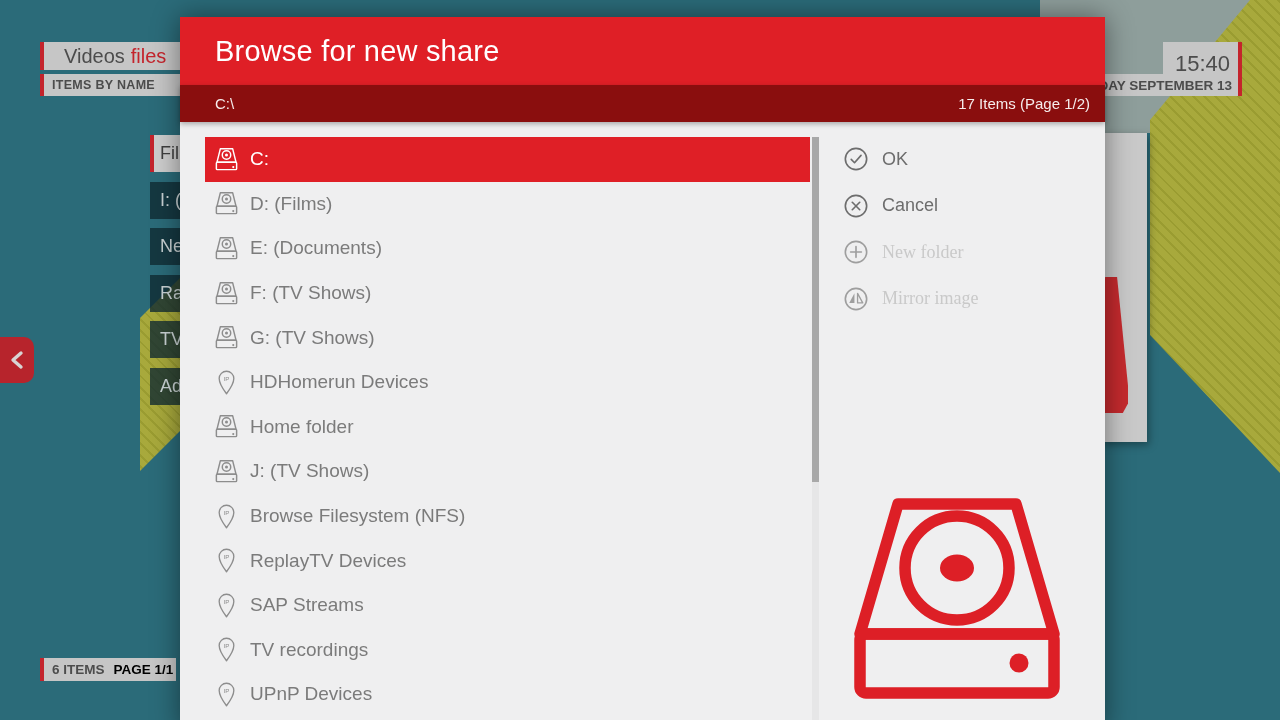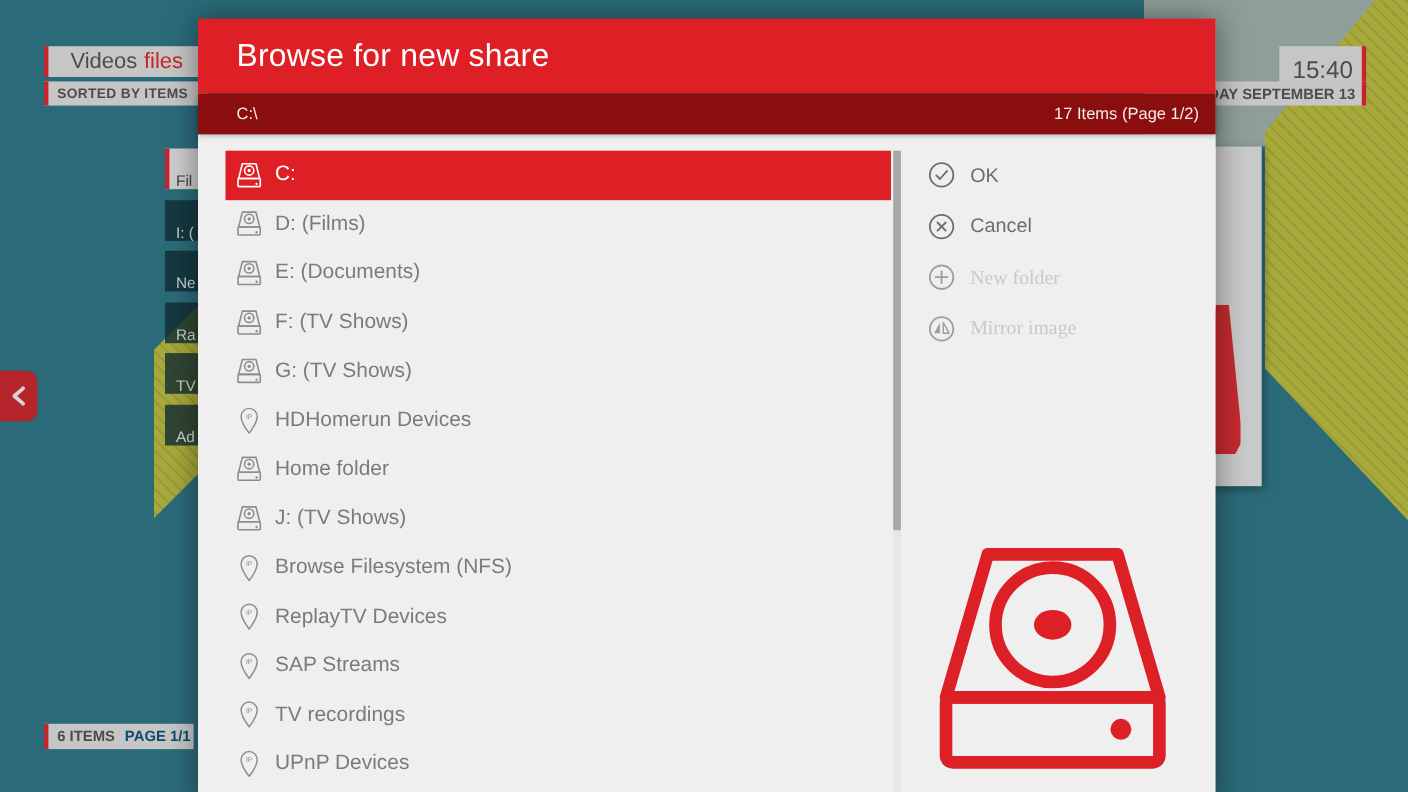--- a/index.html
+++ b/index.html
@@ -23,26 +23,26 @@
   
   .bar { position:absolute; background:#c6c6c6; color:#4c4c4c; display:flex; align-items:center; }
   .bar.left-accent { border-left:4px solid #c4242c; }
   .bar.right-accent { border-right:4px solid #c4242c; }
   .videos-bar { left:40px; top:42px; width:150px; height:28px; font-size:20px; padding-left:20px; }
   .videos-bar .sec { color:#c4242c; margin-left:6px; }
   .sorted-bar { left:40px; top:74px; width:150px; height:22px; font-size:12.5px; font-weight:bold; padding-left:8px; letter-spacing:0.3px; }
   .clock-bar { left:1163px; top:42px; width:79px; height:44px; font-size:22px; justify-content:flex-end; padding-right:8px; }
   .date-bar { left:1105px; top:74px; width:137px; height:22px; font-size:13.5px; font-weight:bold; justify-content:flex-end; padding-right:6px; white-space:nowrap; overflow:hidden; }
   .footer-bar { left:40px; top:658px; width:136px; height:23px; font-size:13.5px; font-weight:bold; padding-left:8px; }
-  .footer-bar .page { color:#0c4a6e; margin-left:9px; }
+  .footer-bar .page { color:#000000; margin-left:9px; }
 
   
   .bg-menu { position:absolute; left:150px; top:135px; width:45px; }
-  .bg-menu-item { position:absolute; left:0; width:45px; height:37px; display:flex; align-items:flex-end;
-    background:rgba(16,42,50,0.78); color:#c9d2d4; font-size:14px; padding-left:10px; overflow:hidden; white-space:nowrap; }
+  .bg-menu-item { position:absolute; left:0; width:45px; height:37px; display:flex; align-items:center;
+    background:rgba(16,42,50,0.78); color:#c9d2d4; font-size:18px; padding-left:10px; overflow:hidden; white-space:nowrap; }
   .bg-menu-item.selected { background:#cdcdcd; color:#3f3f3f; border-left:4px solid #c4242c; padding-left:6px; }
 
   
   .chevron-btn { position:absolute; left:-10px; top:337px; width:44px; height:46px; background:#b7242c;
     border-radius:10px; display:flex; align-items:center; justify-content:flex-end; padding-right:9px; }
   .chevron-btn svg { width:16px; height:20px; stroke:#d8d4d4; stroke-width:3.4; fill:none; stroke-linecap:round; stroke-linejoin:round; }
 
   
   .dialog { position:absolute; left:180px; top:17px; width:925px; height:715px; box-shadow:0 0 26px rgba(0,0,0,0.45); }
   .dialog-header { height:68px; background:#df1f26; display:flex; align-items:center; padding-left:35px; }
@@ -133,21 +133,21 @@
   <div class="bg-olive-left"></div>
   <div class="bg-card">
     <div class="bg-card-shape"></div>
   </div>
 
   <div class="bar left-accent videos-bar">
     <span>Videos</span>
     <span class="sec">files</span>
   </div>
   <div class="bar left-accent sorted-bar">
-    <span>SORTED BY ITEMS</span>
+    <span>ITEMS BY NAME</span>
   </div>
   <div class="bar right-accent clock-bar">
     <span>15:40</span>
   </div>
   <div class="bar right-accent date-bar">
     <span>RDAY SEPTEMBER 13</span>
   </div>
   <div class="bar left-accent footer-bar">
     <span>6 ITEMS</span>
     <span class="page">PAGE 1/1</span>

